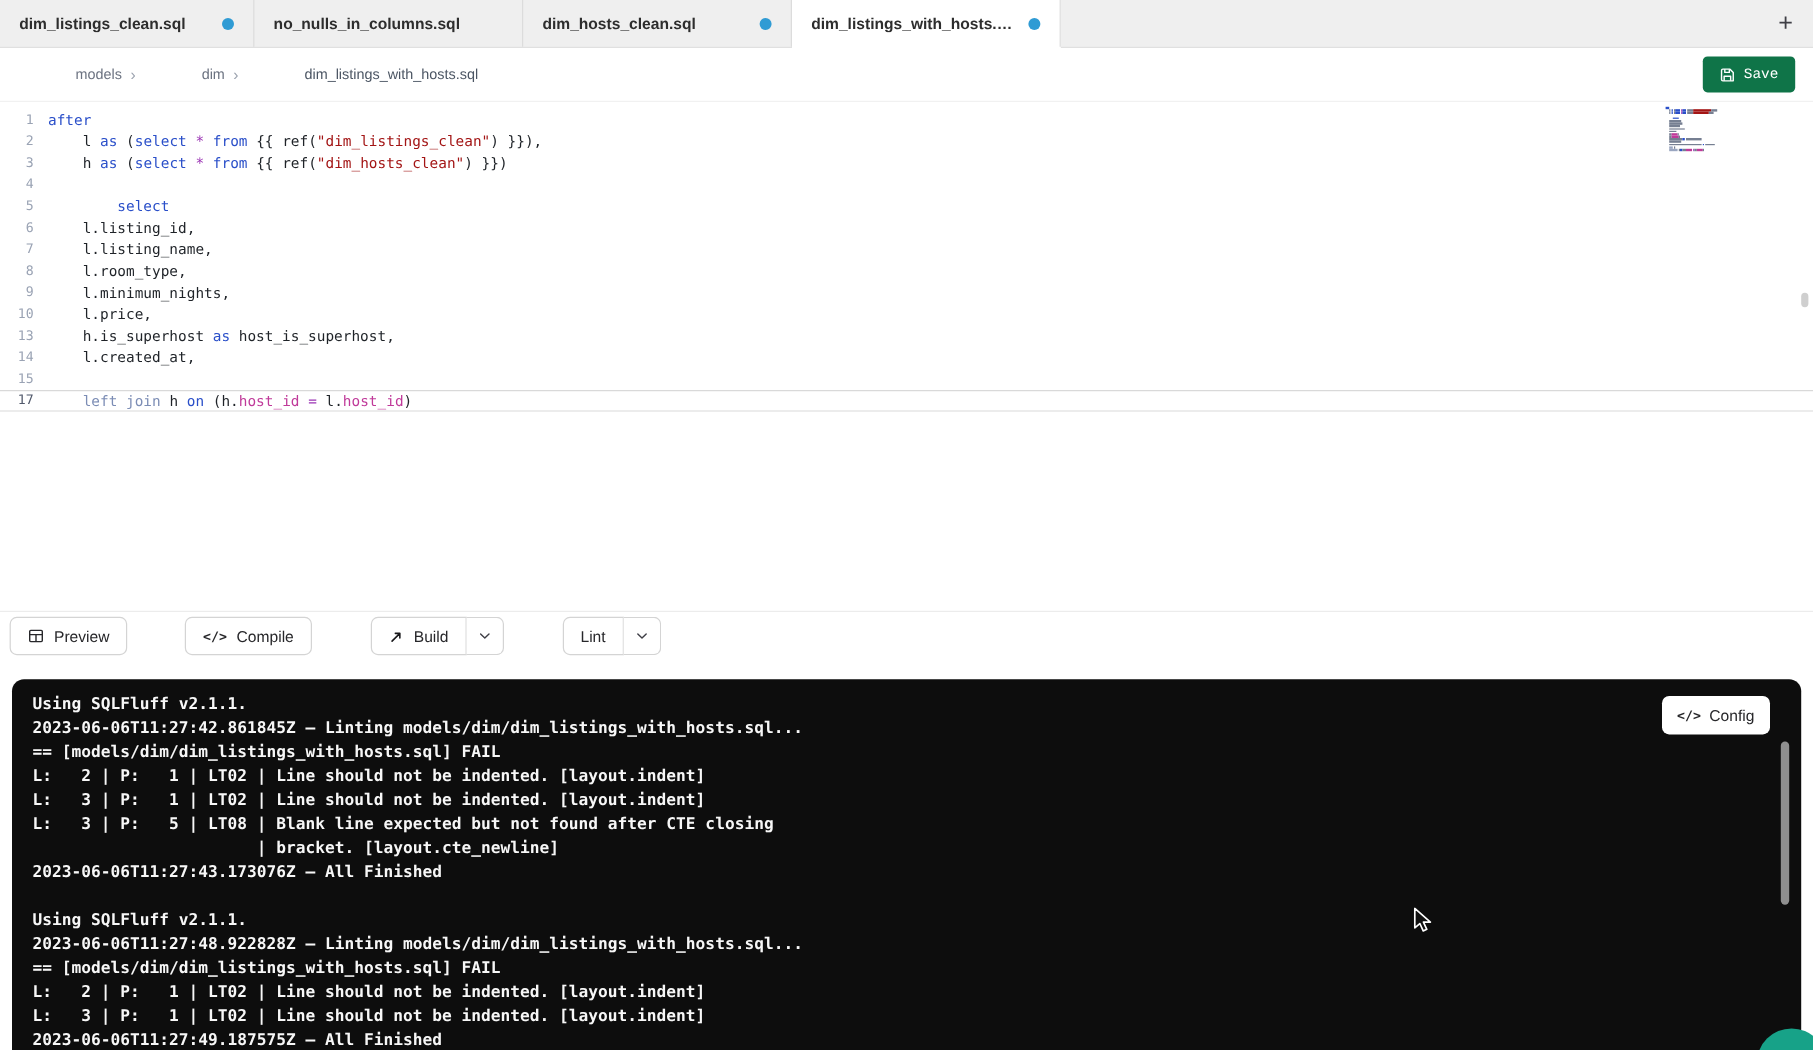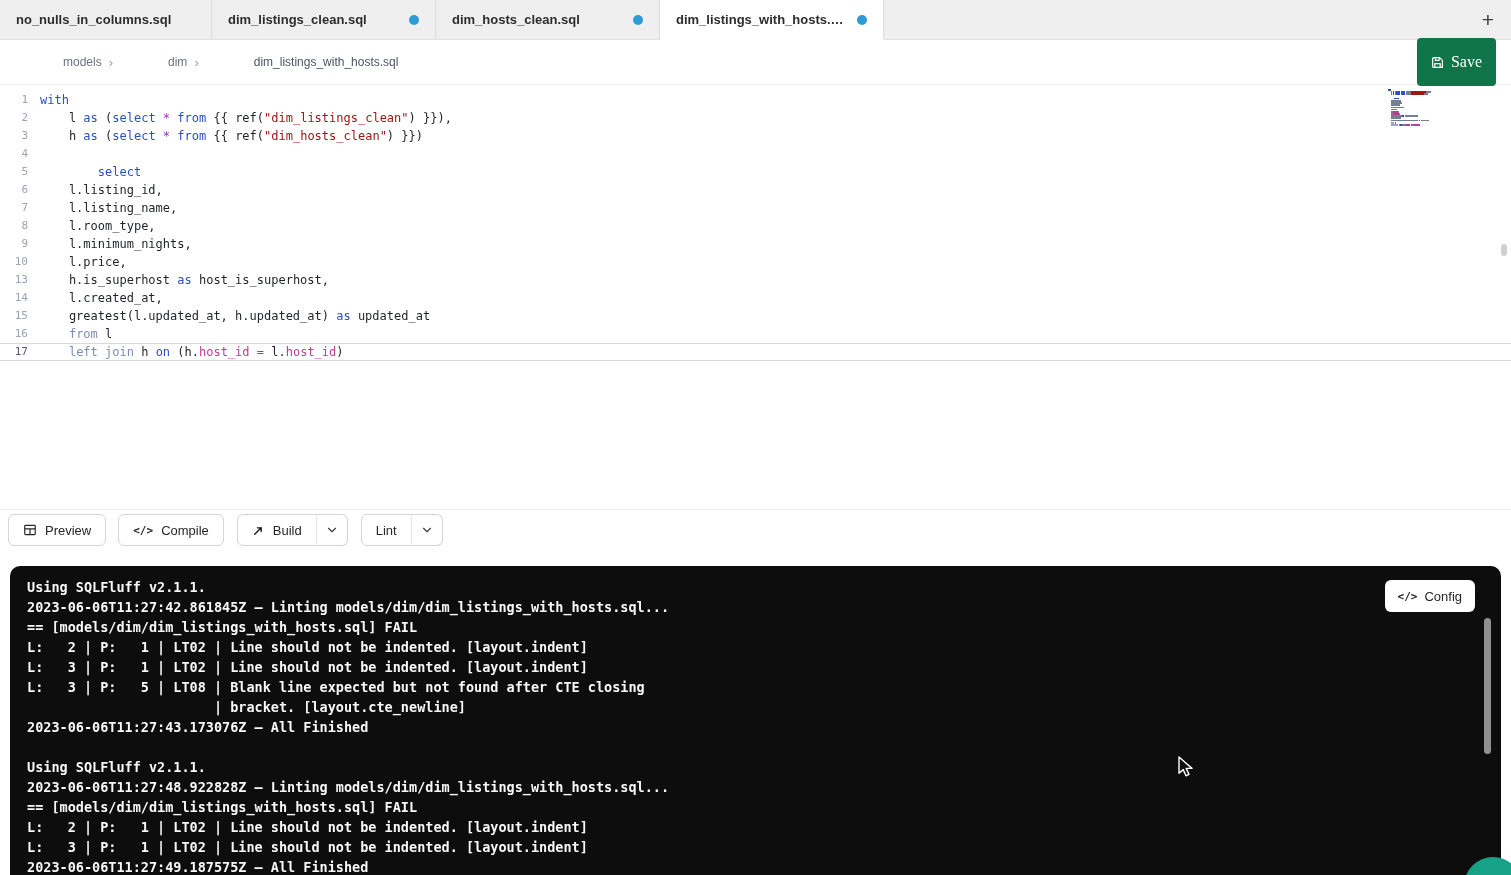--- a/index.html
+++ b/index.html
@@ -39,23 +39,23 @@
   .crumb-row {
     position: absolute; top: 40px; left: 0; right: 0; height: 45px;
     background: #fff; border-bottom: 1px solid #f1f1f1;
     display: flex; align-items: center; padding: 0 15px;
   }
   .breadcrumb { display: flex; align-items: center; gap: 7px; font-size: 12px; color: #6b7280; }
   .breadcrumb .crumb { cursor: pointer; margin-left: 48px; }
   .breadcrumb .crumb:last-child { color: #4b5563; }
   .breadcrumb .sep { color: #9ca3af; font-size: 13px; }
   .save-btn {
-    margin-left: auto; height: 48px; padding: 0 14px;
+    margin-left: auto; height: 30px; padding: 0 14px;
     background: var(--save-green, #0f7448); color: #fff; border: none; border-radius: 4px;
-    font-size: 16px; font-family: Liberation Serif, serif; display: flex; align-items: center; gap: 7px; cursor: pointer;
+    font-size: 12px; font-family: Liberation Mono, monospace; display: flex; align-items: center; gap: 7px; cursor: pointer;
   }
 
   
   .editor {
     position: absolute; top: 86px; left: 0; right: 0; height: 423px; background: #fff;
     font-family: "DejaVu Sans Mono", monospace; font-size: 12px;
   }
   .code-lines { padding-top: 5px; }
   .code-row { display: flex; height: 18px; line-height: 18px; white-space: pre; }
   .gutter {
@@ -83,21 +83,21 @@
   .mm-op    { background: var(--operator-purple, #9c36b5); }
   .editor-scroll-thumb {
     position: absolute; right: 4px; top: 158px; width: 6px; height: 12px;
     background: #cfcfcf; border-radius: 3px;
   }
 
   
   .action-row {
     position: absolute; top: 509px; left: 0; right: 0; height: 41px;
     background: #fff; border-top: 1px solid #ececec;
-    display: flex; align-items: center; padding-left: 8px;
+    display: flex; align-items: center; padding-left: 8px; gap: 36px;
   }
   .btn {
     height: 32px; border: 1px solid #d4d4d4; background: #fff; border-radius: 6px;
     display: flex; align-items: center; gap: 8px; padding: 0 14px;
     font-size: 13px; color: #27272a; font-family: inherit; cursor: pointer;
   }
   .btn svg { flex: none; }
   .compile-glyph { font-family: "DejaVu Sans Mono", monospace; font-size: 11px; font-weight: bold; }
   .ml12 { margin-left: 12px; }
   .split { display: flex; margin-left: 13px; }
@@ -137,26 +137,26 @@
     position: absolute; left: 1464px; top: 857px; width: 58px; height: 58px;
     border-radius: 50%; background: var(--intercom-teal, #17a288); cursor: pointer;
   }
   .cursor { position: absolute; left: 1177px; top: 756px; z-index: 60; pointer-events: none; }
 </style>
 </head>
 <body>
 
 <header class="tabbar">
   <div class="tab">
-    <span class="tab-label">no_nulls_in_columns.sql</span>
-
-  </div>
-  <div class="tab">
     <span class="tab-label">dim_listings_clean.sql</span>
     <span class="dirty-dot" style="display: inline-block;"></span>
+  </div>
+  <div class="tab">
+    <span class="tab-label">no_nulls_in_columns.sql</span>
+
   </div>
   <div class="tab">
     <span class="tab-label">dim_hosts_clean.sql</span>
     <span class="dirty-dot" style="display: inline-block;"></span>
   </div>
   <div class="tab active">
     <span class="tab-label">dim_listings_with_hosts.sql</span>
     <span class="dirty-dot" style="display: inline-block;"></span>
   </div>
   <div class="plus-btn">
@@ -177,34 +177,33 @@
       <path d="M5 3h11l5 5v13a0 0 0 0 1 0 0H5a2 2 0 0 1-2-2V5a2 2 0 0 1 2-2z"></path>
       <path d="M8 3v5h7V3"></path>
       <path d="M7 21v-7h10v7"></path>
     </svg>
     <span>Save</span>
   </button>
 </div>
 
 <div class="editor">
   <div class="code-lines">
-      <div class="code-row"><span class="gutter">1</span><span class="code-text"><span class="tk-kw">with</span></span></div>
+      <div class="code-row"><span class="gutter">1</span><span class="code-text"><span class="tk-kw">after</span></span></div>
       <div class="code-row"><span class="gutter">2</span><span class="code-text"><span>    l </span><span class="tk-kw">as</span><span> (</span><span class="tk-kw">select</span><span> </span><span class="tk-op">*</span><span> </span><span class="tk-kw">from</span><span> {{ ref(</span><span class="tk-str">"dim_listings_clean"</span><span>) }}),</span></span></div>
       <div class="code-row"><span class="gutter">3</span><span class="code-text"><span>    h </span><span class="tk-kw">as</span><span> (</span><span class="tk-kw">select</span><span> </span><span class="tk-op">*</span><span> </span><span class="tk-kw">from</span><span> {{ ref(</span><span class="tk-str">"dim_hosts_clean"</span><span>) }})</span></span></div>
       <div class="code-row"><span class="gutter">4</span><span class="code-text"></span></div>
       <div class="code-row"><span class="gutter">5</span><span class="code-text"><span>        </span><span class="tk-kw">select</span></span></div>
       <div class="code-row"><span class="gutter">6</span><span class="code-text"><span>    l.listing_id,</span></span></div>
       <div class="code-row"><span class="gutter">7</span><span class="code-text"><span>    l.listing_name,</span></span></div>
       <div class="code-row"><span class="gutter">8</span><span class="code-text"><span>    l.room_type,</span></span></div>
       <div class="code-row"><span class="gutter">9</span><span class="code-text"><span>    l.minimum_nights,</span></span></div>
       <div class="code-row"><span class="gutter">10</span><span class="code-text"><span>    l.price,</span></span></div>
       <div class="code-row"><span class="gutter">13</span><span class="code-text"><span>    h.is_superhost </span><span class="tk-kw">as</span><span> host_is_superhost,</span></span></div>
       <div class="code-row"><span class="gutter">14</span><span class="code-text"><span>    l.created_at,</span></span></div>
-      <div class="code-row"><span class="gutter">15</span><span class="code-text"><span>    greatest(l.updated_at, h.updated_at) </span><span class="tk-kw">as</span><span> updated_at</span></span></div>
-      <div class="code-row"><span class="gutter">16</span><span class="code-text"><span>    </span><span class="tk-kw2">from</span><span> l</span></span></div>
+      <div class="code-row"><span class="gutter">15</span></div>
       <div class="code-row active-line"><span class="gutter">17</span><span class="code-text"><span>    </span><span class="tk-kw2">left join</span><span> h </span><span class="tk-kw">on</span><span> (h.</span><span class="tk-match">host_id</span><span> </span><span class="tk-op">=</span><span> l.</span><span class="tk-match">host_id</span><span>)</span></span></div>
     </div>
   <div class="minimap">
       <div class="mm-row">
         <span class="mm-seg mm-kw" style="width: 3px;"></span>
       </div>
       <div class="mm-row">
         <span class="mm-seg mm-sp" style="width: 3px;"></span>
         <span class="mm-seg mm-txt" style="width: 0.75px;"></span>
         <span class="mm-seg mm-sp" style="width: 0.75px;"></span>

